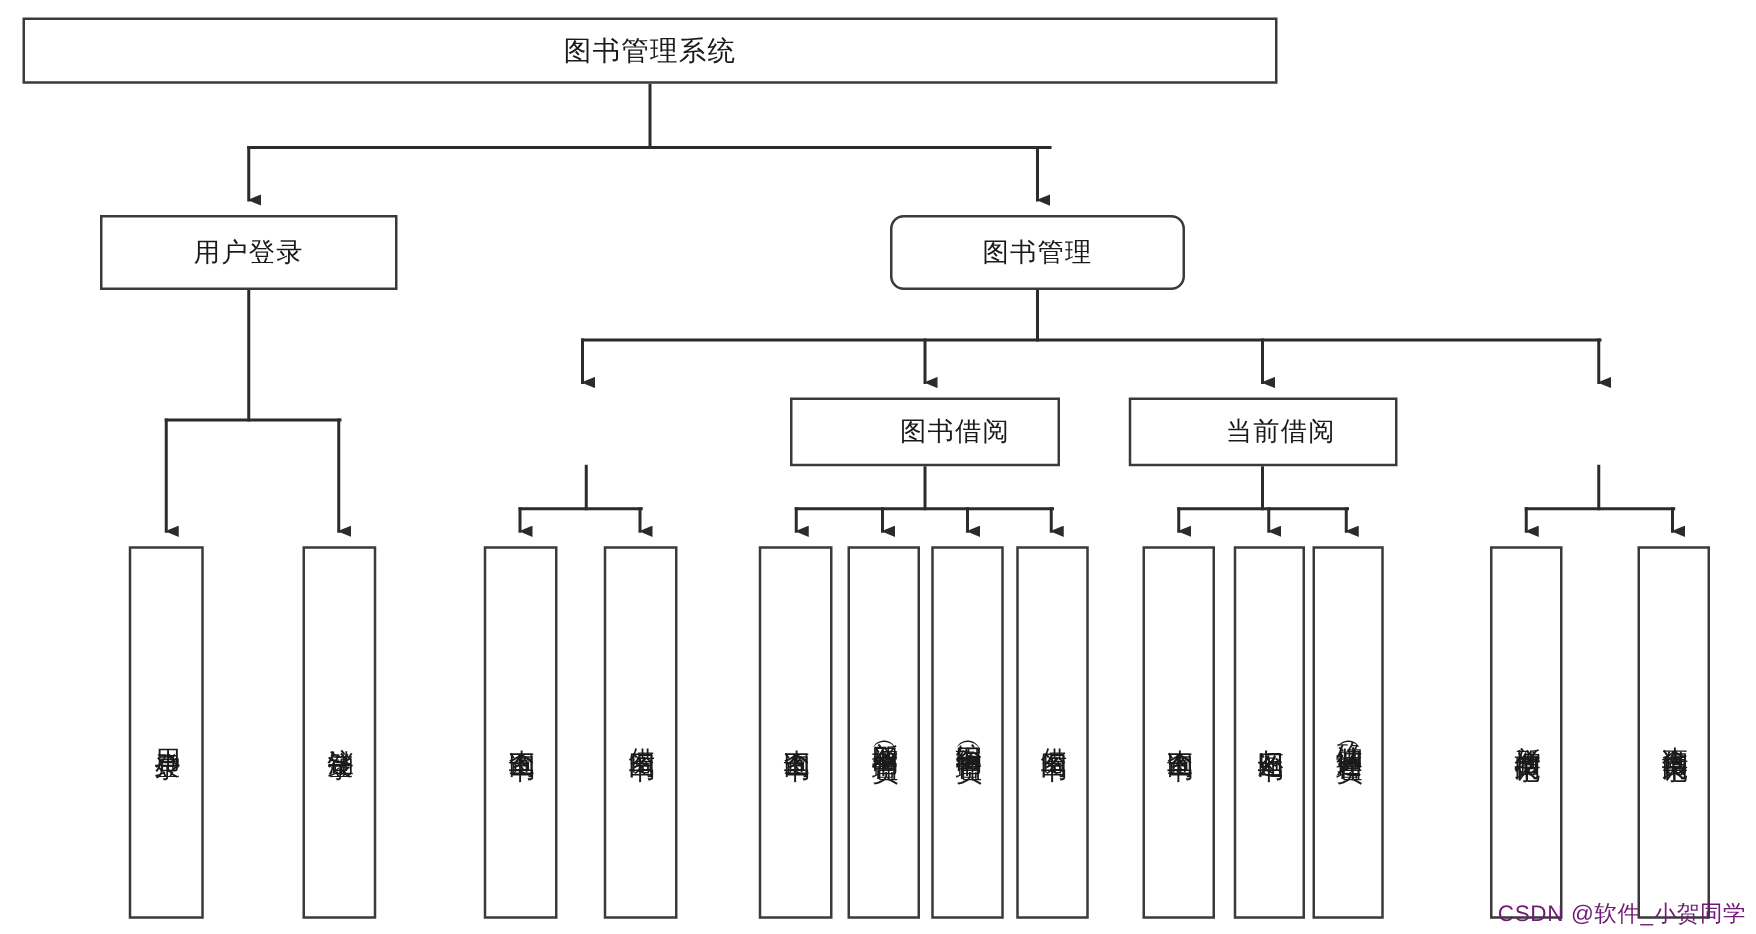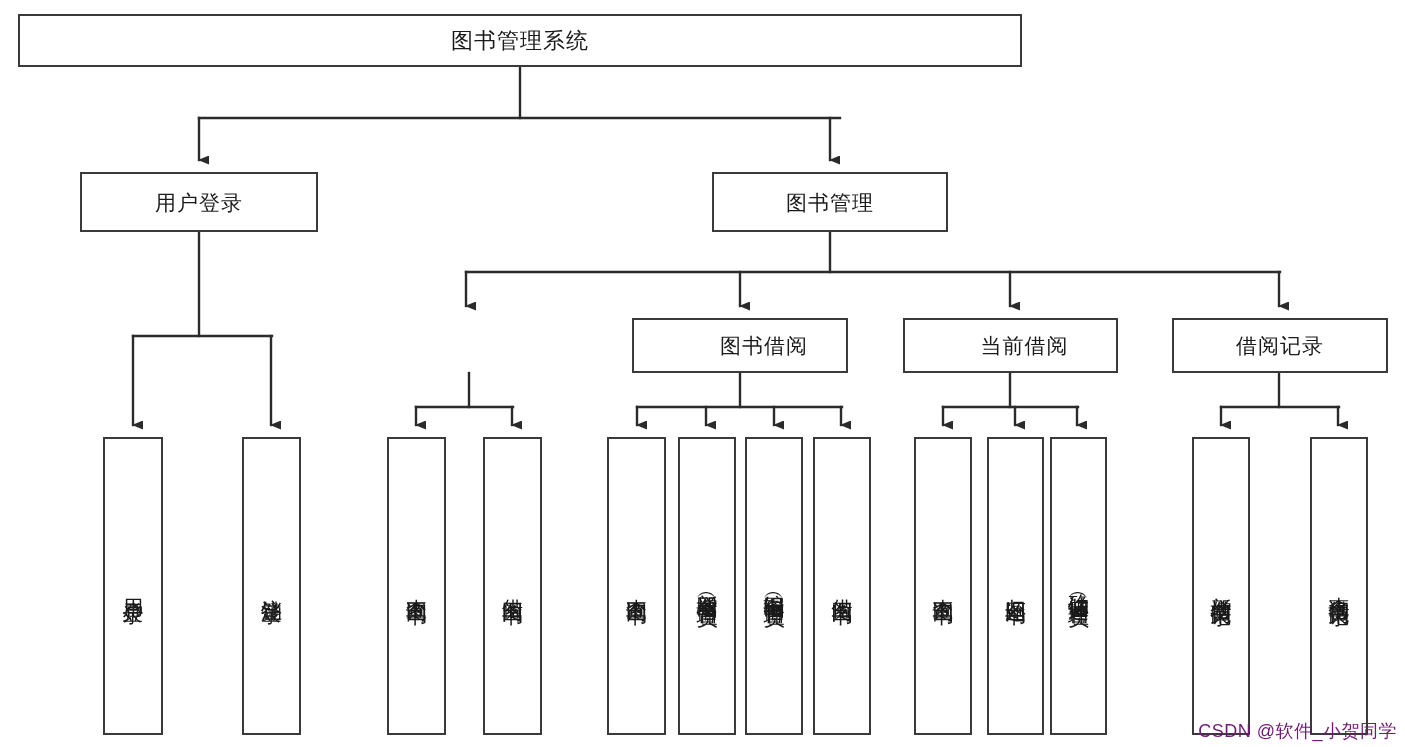--- a/index.html
+++ b/index.html
@@ -111,32 +111,29 @@
     </g>
   </svg>
 
   <div class="node horiz root" style="left:18px;top:14px;width:1004px;height:53px;">
     <span>图书管理系统</span>
   </div>
 
   <div class="node horiz" style="left:80px;top:172px;width:238px;height:60px;">
     <span>用户登录</span>
   </div>
-  <div class="node horiz" style="left:712px;top:172px;width:236px;height:60px;">
+  <div class="node horiz" style="left:712px;top:172px;width:236px;height:60px;border-radius:11px;">
     <span>图书管理</span>
   </div>
 
   <div class="node horiz" style="left:632px;top:318px;width:216px;height:55px;padding-left:48px;">
     <span>图书借阅</span>
   </div>
   <div class="node horiz" style="left:903px;top:318px;width:215px;height:55px;padding-left:28px;">
     <span>当前借阅</span>
-  </div>
-  <div class="node horiz" style="left:1172px;top:318px;width:216px;height:55px;">
-    <span>借阅记录</span>
   </div>
 
   <div class="node leaf" style="left:103px;top:437px;width:60px;height:298px;">
     <span class="vtxt">用户登录</span>
   </div>
   <div class="node leaf" style="left:242px;top:437px;width:59px;height:298px;">
     <span class="vtxt">注销登录</span>
   </div>
 
   <div class="node leaf" style="left:387px;top:437px;width:59px;height:298px;">

